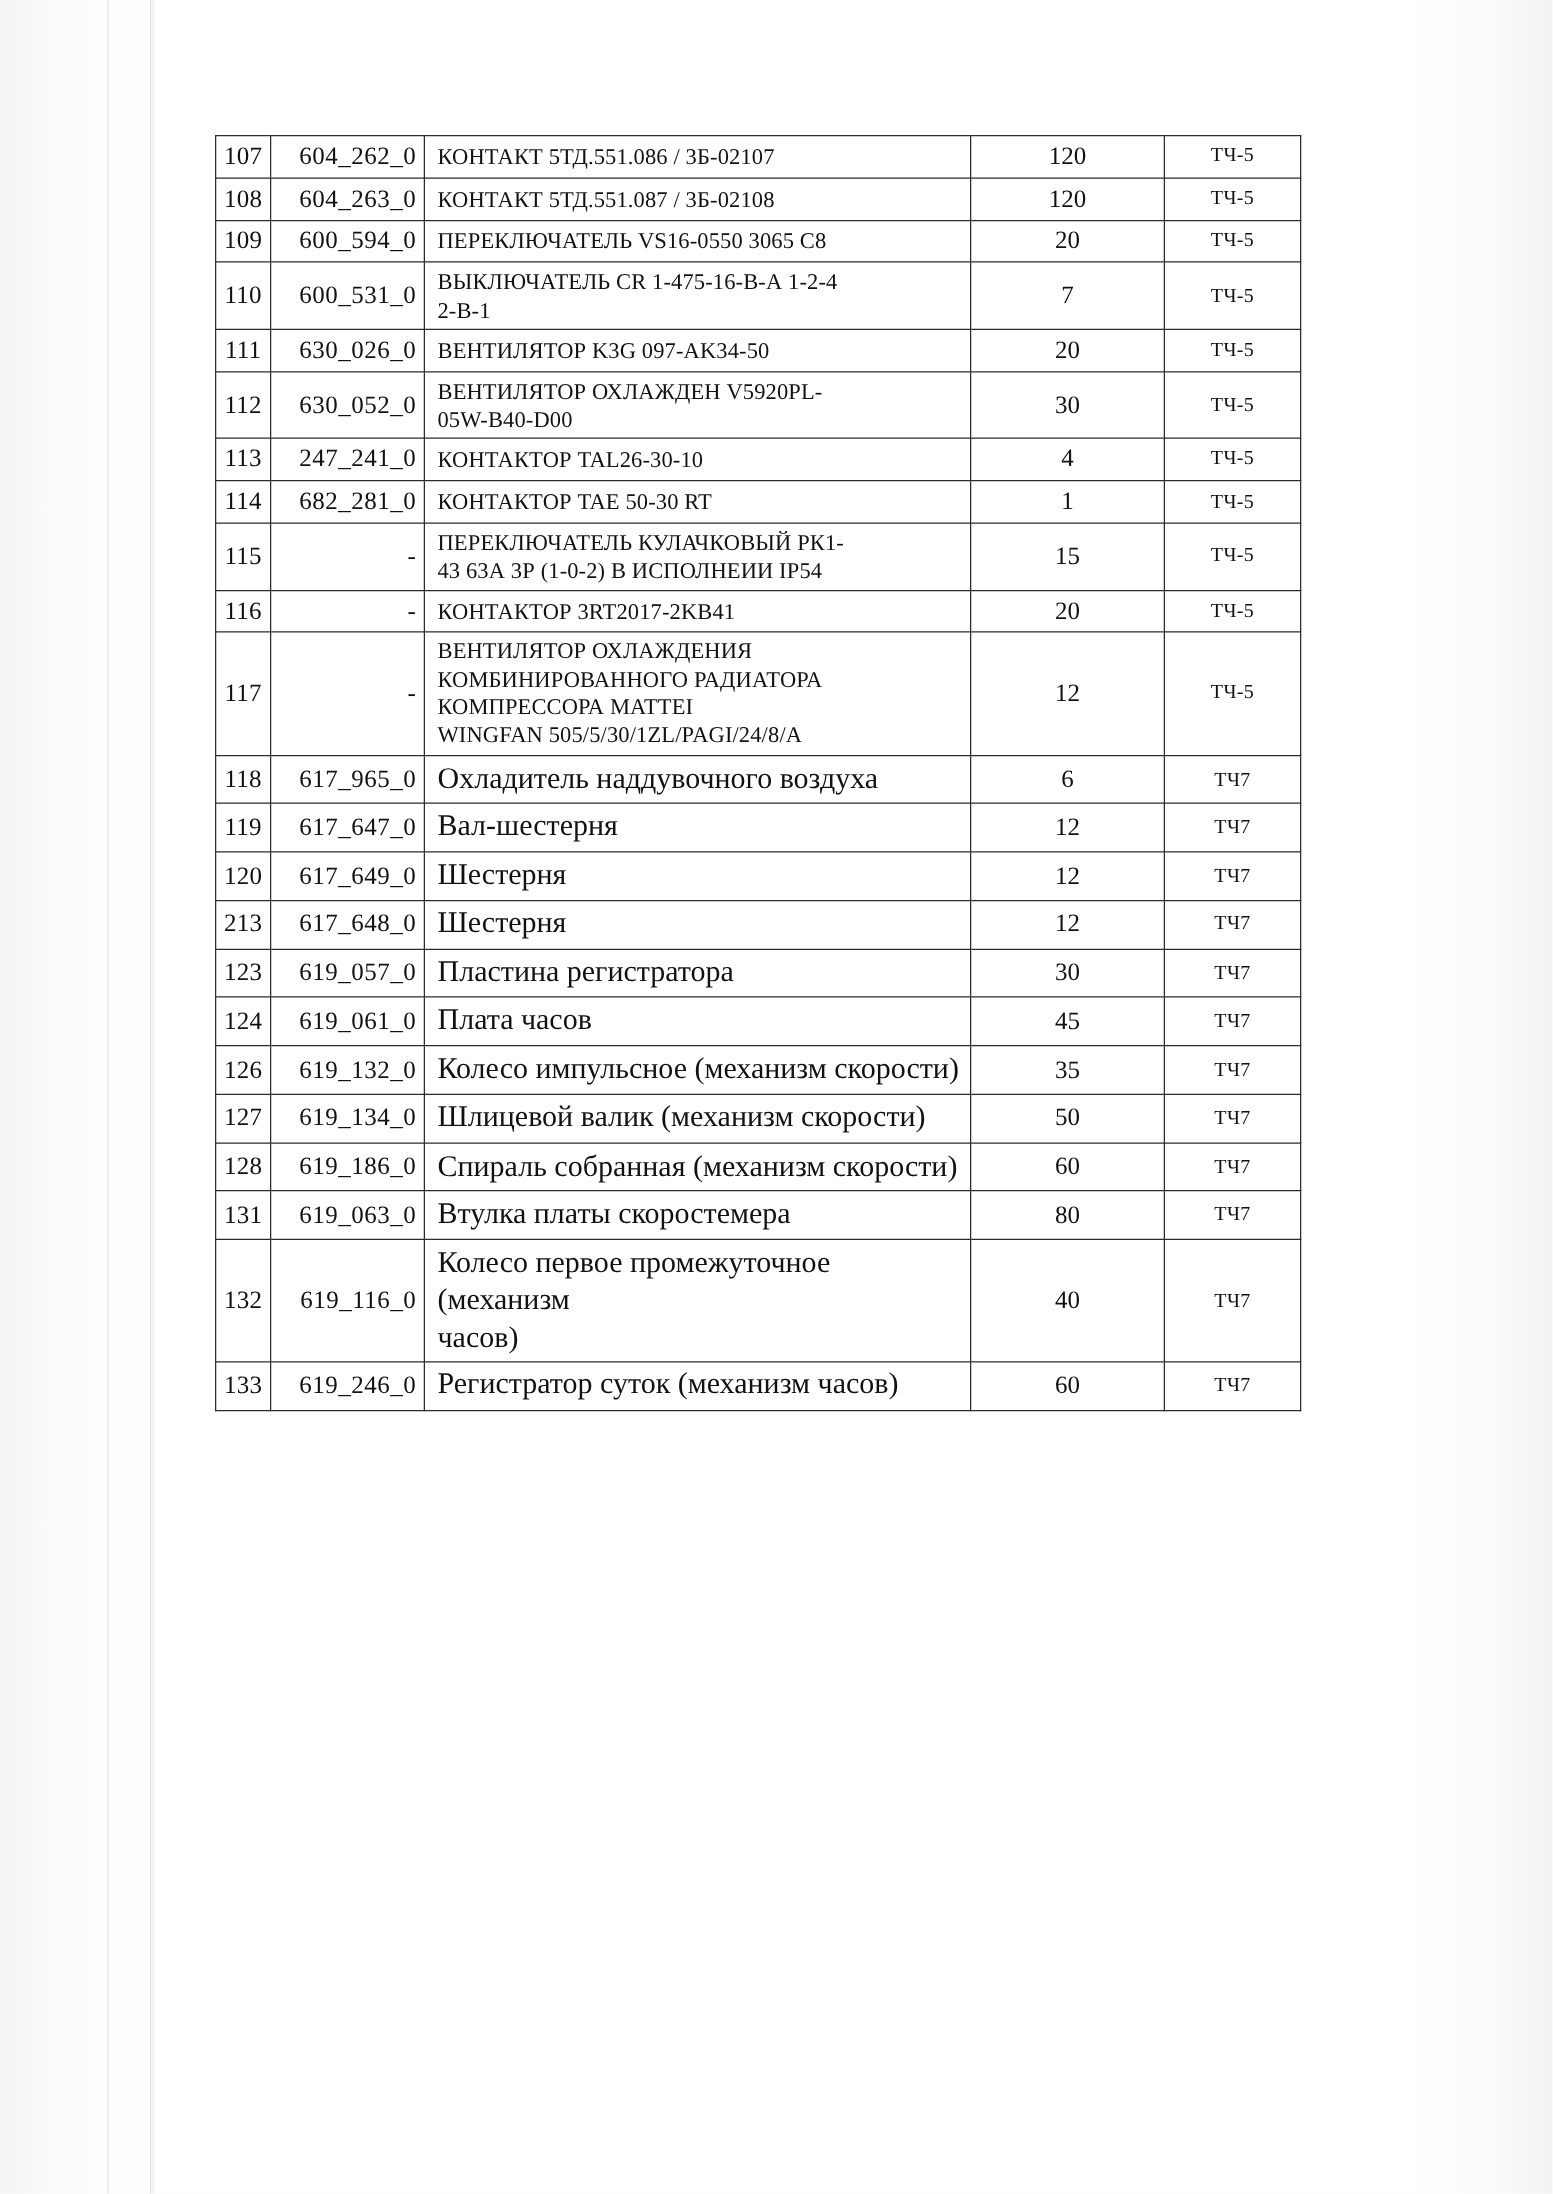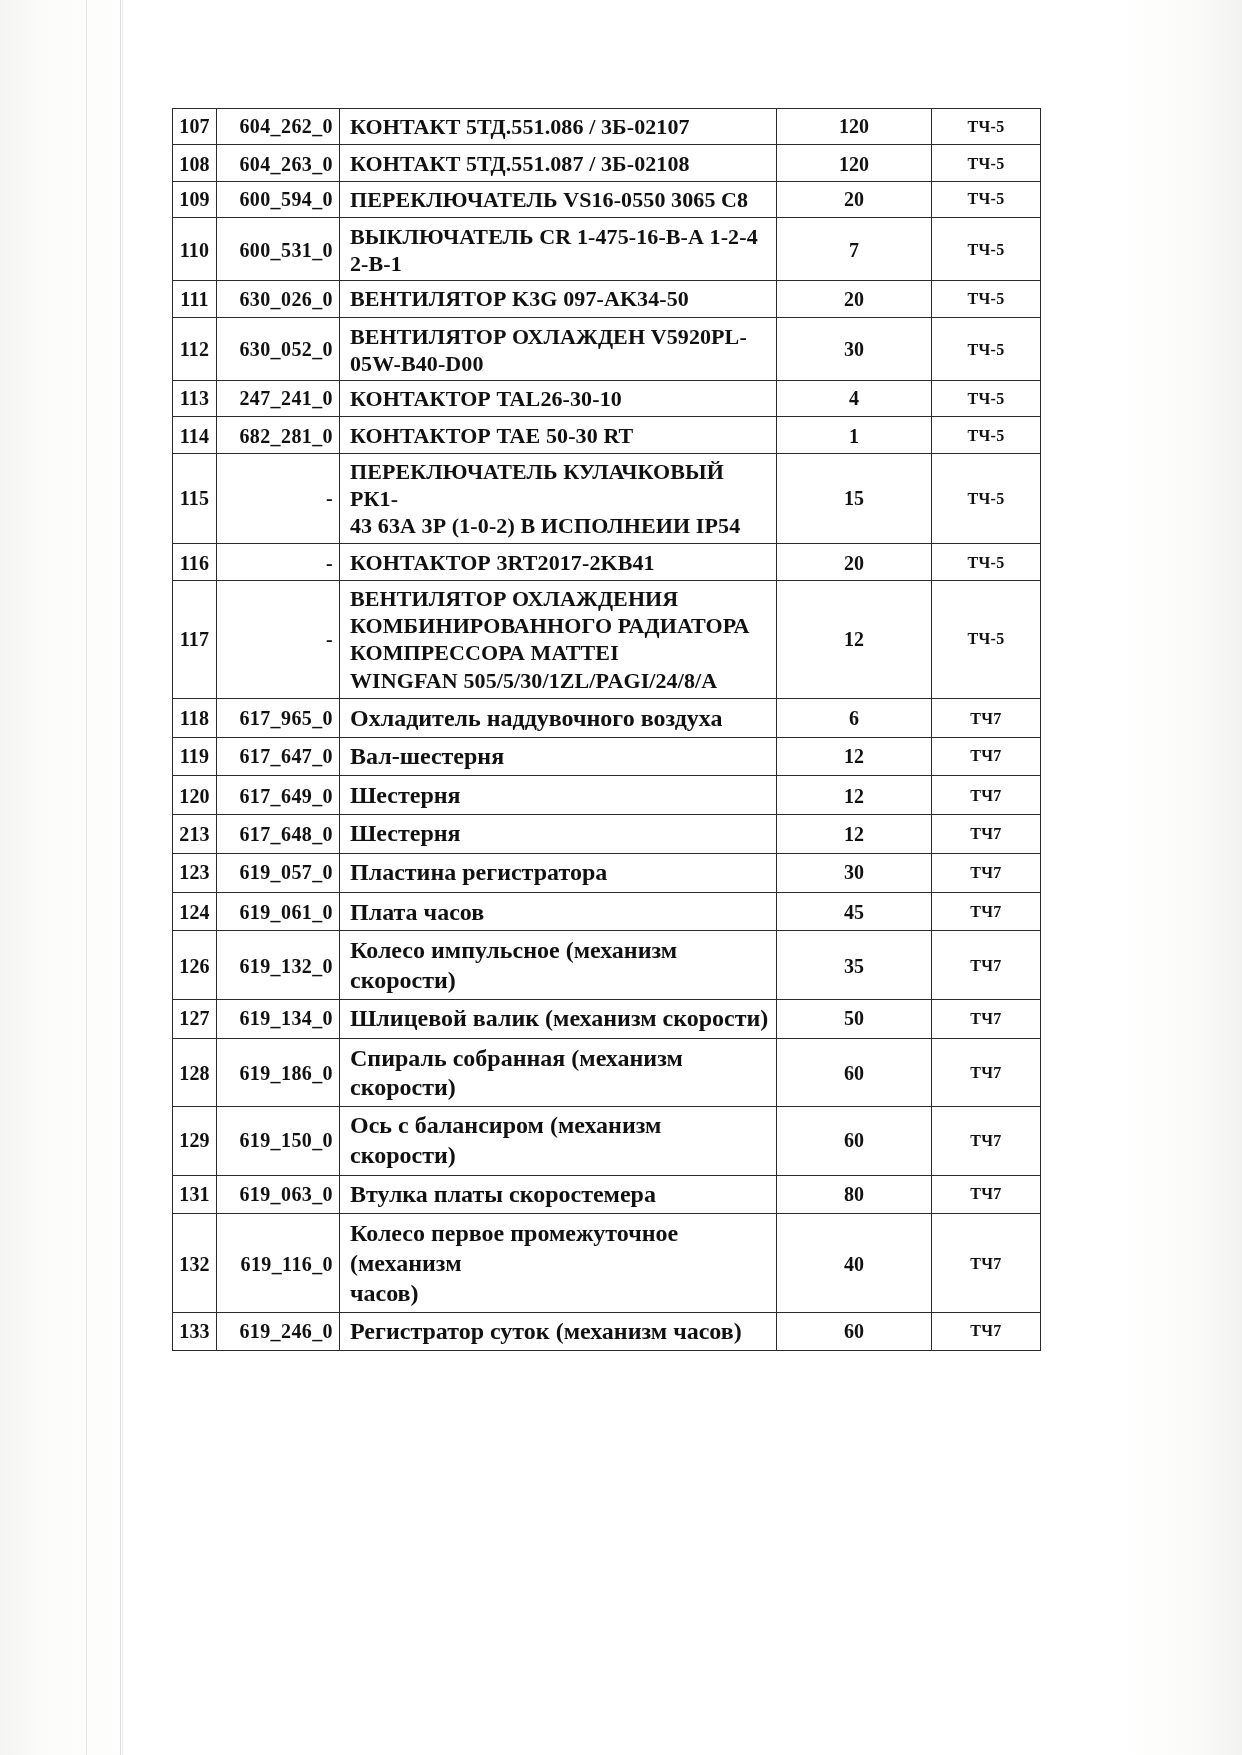--- a/index.html
+++ b/index.html
@@ -37,21 +37,20 @@
   }
   .scan-line.l1 { left: 86px;  background: #e6e6e4; }
   .scan-line.l2 { left: 120px; background: #dedede; }
   .scan-line.l3 { left: 122px; background: #ececea; }
 
   .table-wrap {
     position: absolute;
     left: 172px;
     top: 108px;
     width: 868px;
-    font-weight: bold;
   }
 
   table.parts {
     width: 868px;
     border-collapse: collapse;
     table-layout: fixed;
     color: #111111;
   }
 
   table.parts td {
@@ -75,21 +74,21 @@
   }
 
   td.num   .cell { text-align: center; font-size: 20px; letter-spacing: 0.2px; }
   td.code  .cell { text-align: right; font-size: 20px; letter-spacing: 0.4px; white-space: nowrap; }
   td.name  .cell { text-align: left;   font-size: 24px; padding-left: 10px; }
   td.qty   .cell { text-align: center; font-size: 20px; }
   td.depot .cell { text-align: center; font-size: 16px; letter-spacing: 0.3px; white-space: nowrap; }
 
   
   td.name .cell.caps {
-    font-size: 22px;
+    font-size: 18px;
     letter-spacing: 0.1px;
   }
 
   
   .cell .ln { display: block; }
 
   
   tr.r0  td .cell { transform: translateY(0px); }
   tr.r1  td .cell { transform: translateY(0.5px); }
   tr.r2  td .cell { transform: translateY(-0.5px); }
@@ -492,39 +491,20 @@
               <span class="ln">Спираль собранная (механизм скорости)</span>
             </span>
           </td>
           <td class="qty">
             <span class="cell">60</span>
           </td>
           <td class="depot">
             <span class="cell">ТЧ7</span>
           </td>
         </tr>
-        <tr class="r2">
-          <td class="num">
-            <span class="cell">129</span>
-          </td>
-          <td class="code">
-            <span class="cell">619_150_0</span>
-          </td>
-          <td class="name">
-            <span class="cell">
-              <span class="ln">Ось с балансиром (механизм скорости)</span>
-            </span>
-          </td>
-          <td class="qty">
-            <span class="cell">60</span>
-          </td>
-          <td class="depot">
-            <span class="cell">ТЧ7</span>
-          </td>
-        </tr>
         <tr class="r0">
           <td class="num">
             <span class="cell">131</span>
           </td>
           <td class="code">
             <span class="cell">619_063_0</span>
           </td>
           <td class="name">
             <span class="cell">
               <span class="ln">Втулка платы скоростемера</span>

